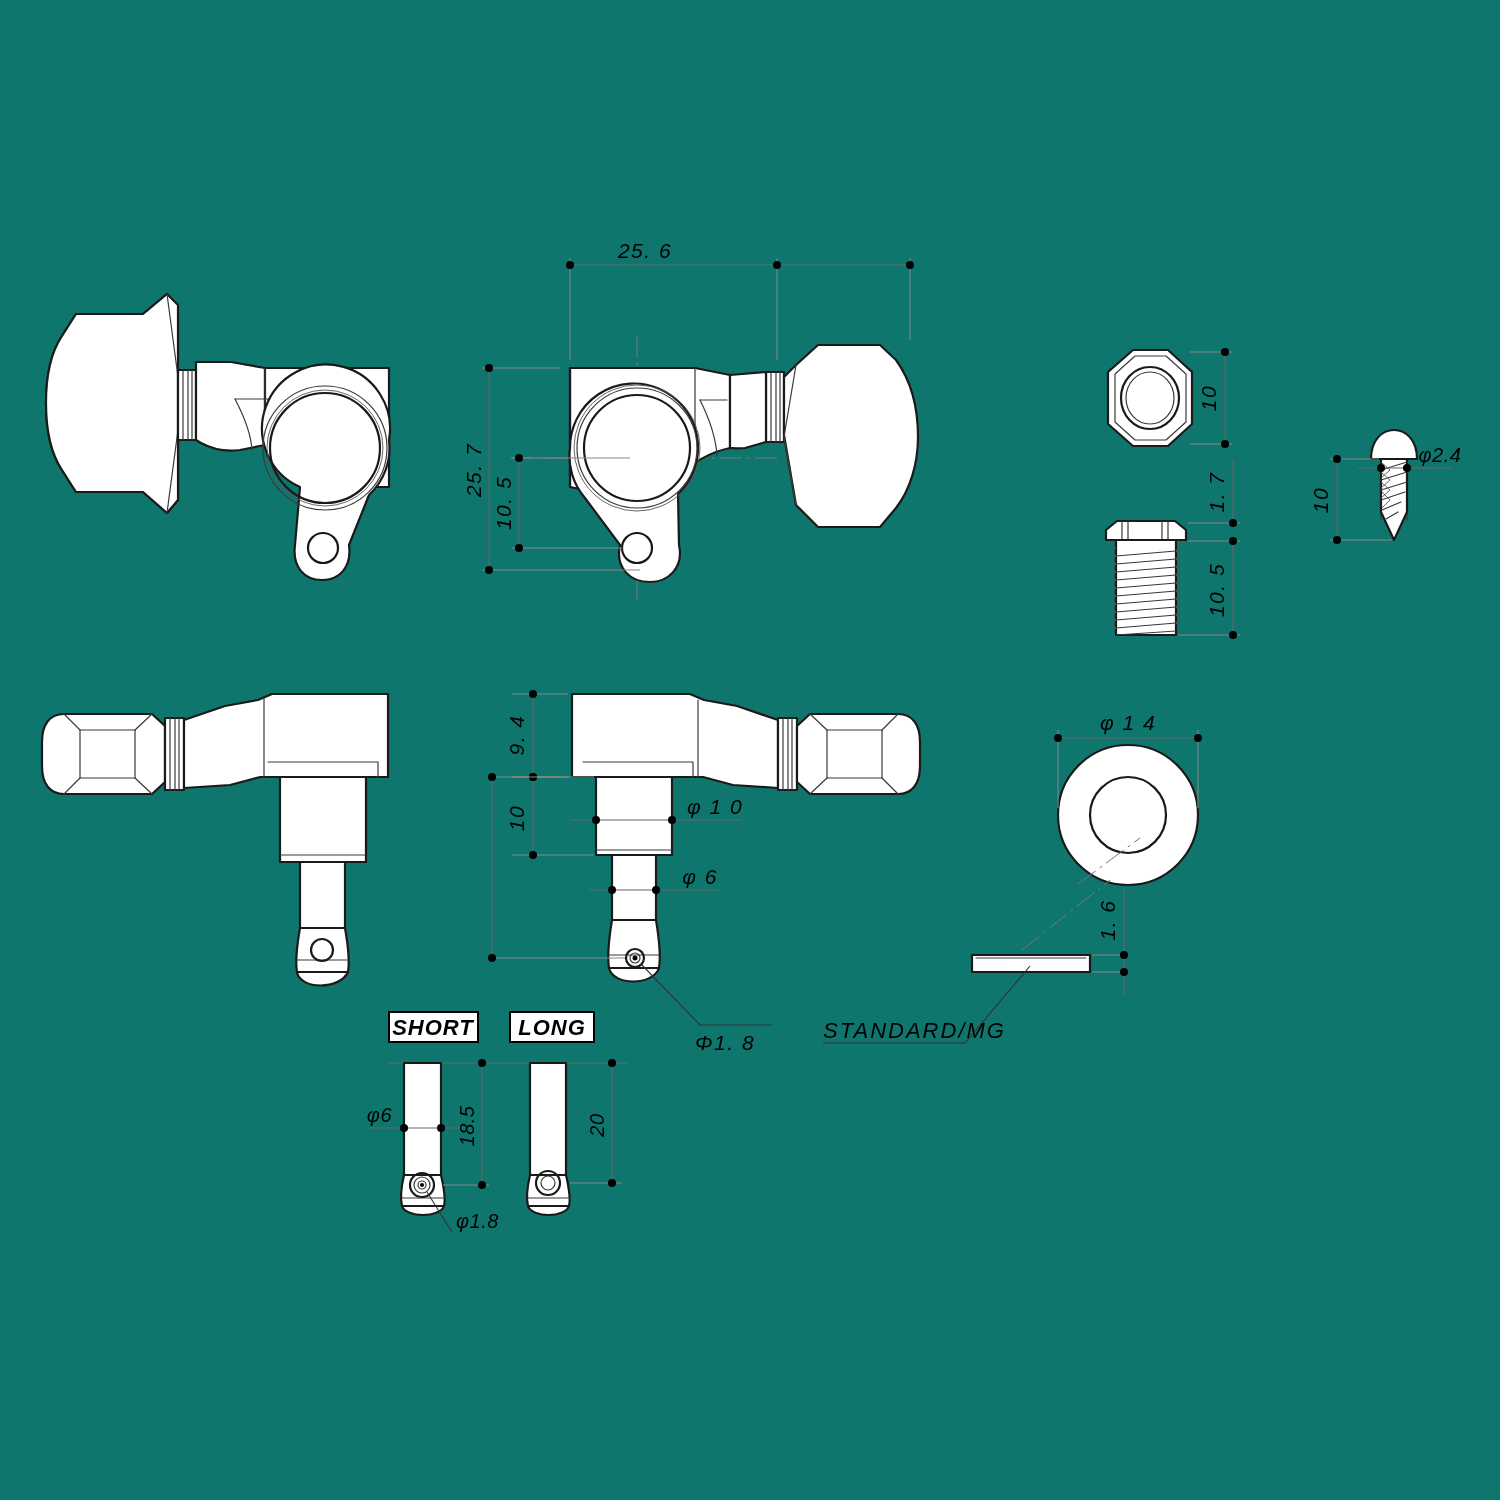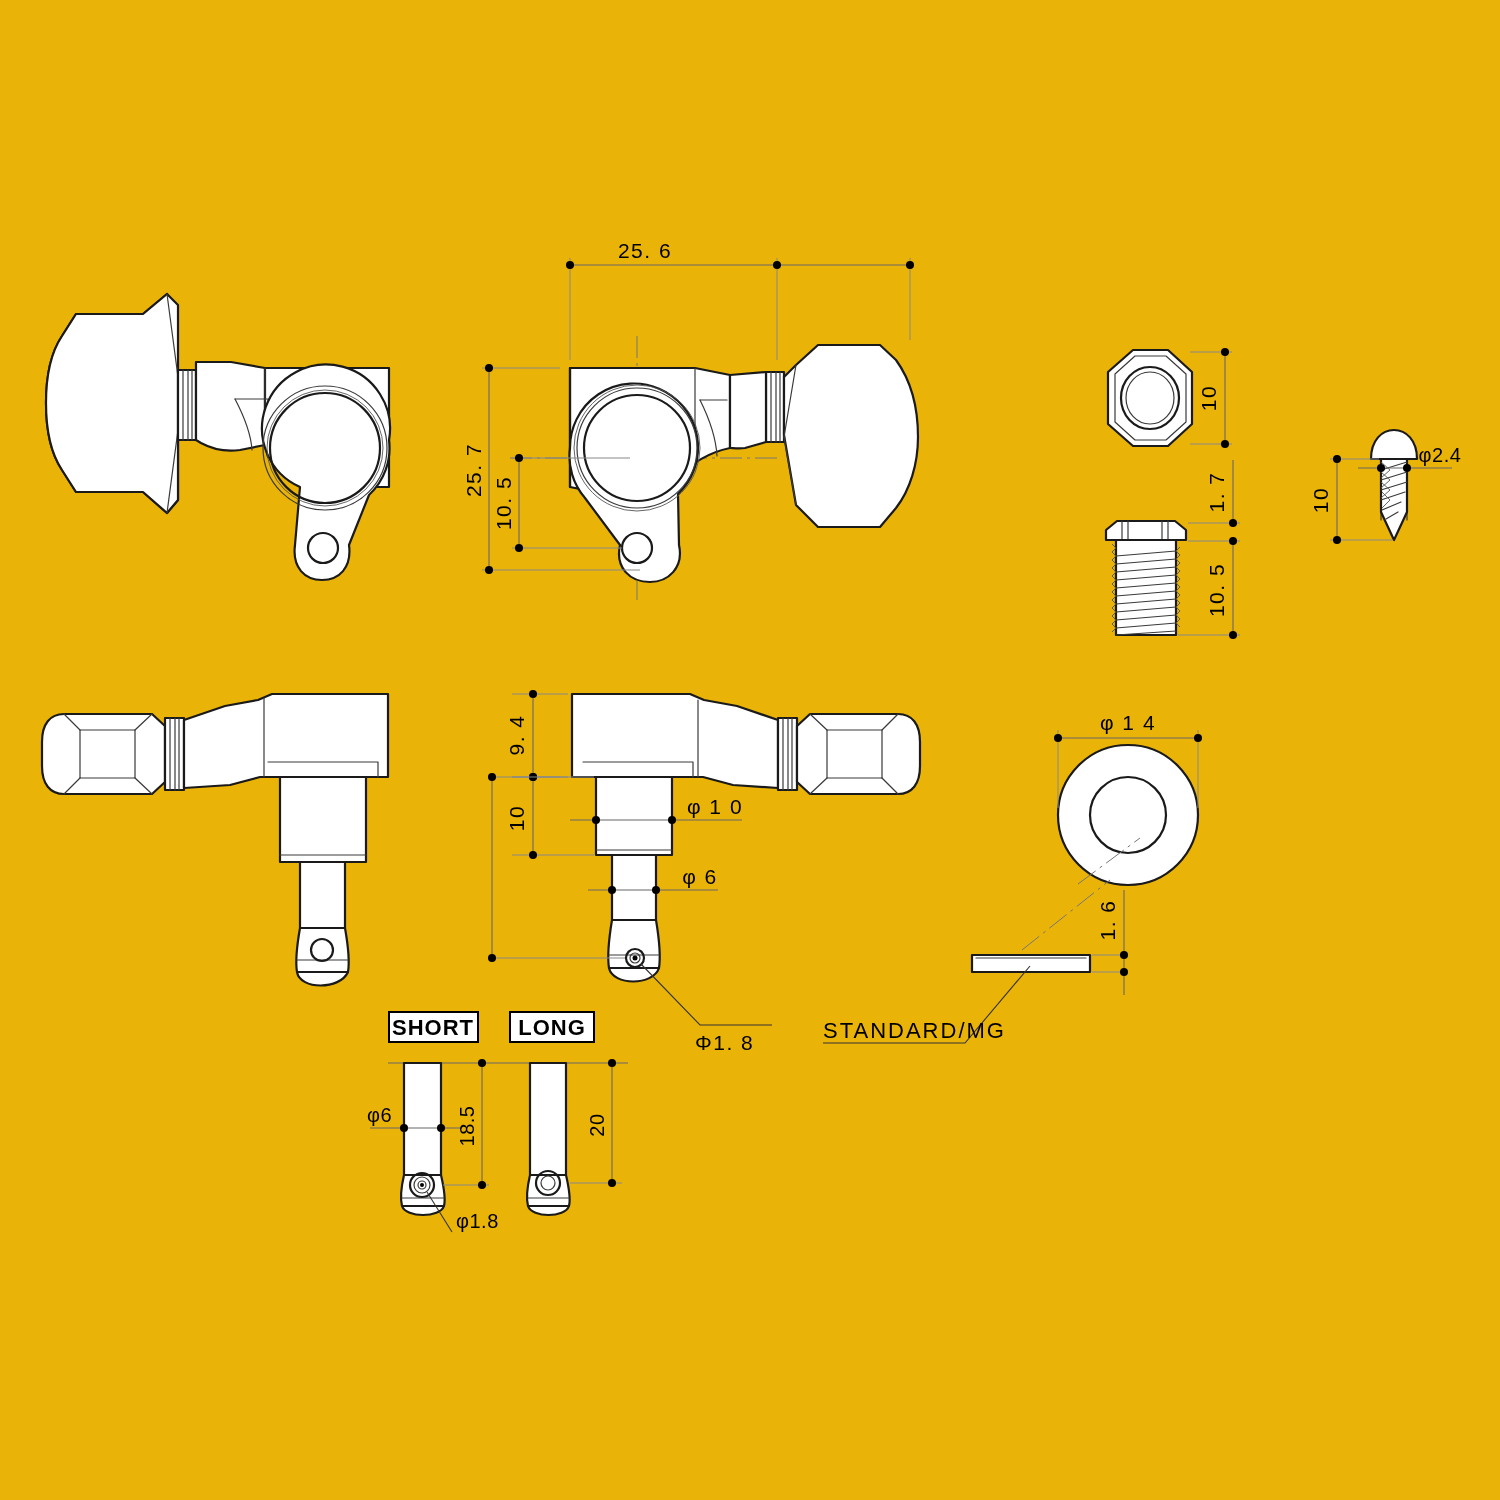--- a/index.html
+++ b/index.html
@@ -11,21 +11,22 @@
   body {
     width: 1500px;
     height: 1500px;
     overflow: hidden;
     font-family: "Liberation Sans", sans-serif;
   }
   #sheet {
     position: relative;
     width: 1500px;
     height: 1500px;
-    background: #eab308;
+    background: #0f766e;
+    font-style: italic;
   }
   #drawing {
     position: absolute;
     left: 0;
     top: 0;
     width: 1500px;
     height: 1500px;
   }
   .dim-text {
     font-family: "Liberation Sans", sans-serif;

